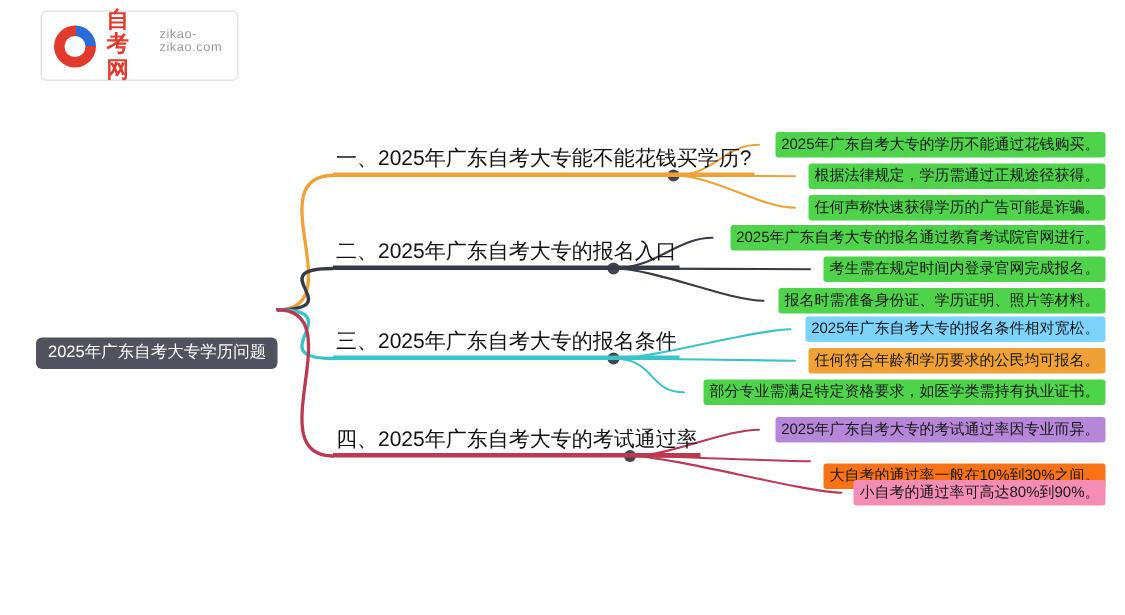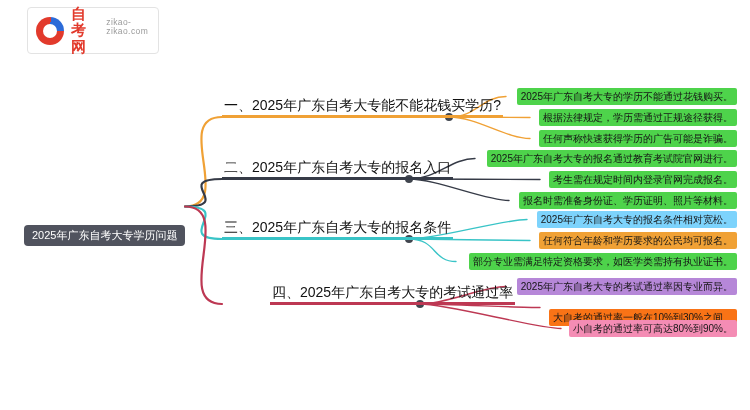--- a/index.html
+++ b/index.html
@@ -69,21 +69,21 @@
       <span class="site-name">自考网</span>
       <span class="site-url">zikao-zikao.com</span>
     </span>
   </div>
 
   <div class="root-node" style="left: 24px; top: 196px; background: rgb(80, 83, 94); margin-top: 29px;">2025年广东自考大专学历问题</div>
 
   <div class="branch-title" style="left: 222px; top: 98px; border-bottom-color: rgb(240, 161, 53);">一、2025年广东自考大专能不能花钱买学历?</div>
   <div class="branch-title" style="left: 222px; top: 160px; border-bottom-color: rgb(54, 59, 71);">二、2025年广东自考大专的报名入口</div>
   <div class="branch-title" style="left: 222px; top: 220px; border-bottom-color: rgb(57, 196, 199);">三、2025年广东自考大专的报名条件</div>
-  <div class="branch-title" style="left: 222px; top: 285px; border-bottom-color: rgb(189, 56, 83); margin-left: 48px;">四、2025年广东自考大专的考试通过率</div>
+  <div class="branch-title" style="left: 222px; top: 285px; border-bottom-color: rgb(189, 56, 83);">四、2025年广东自考大专的考试通过率</div>
 
   <div class="leaf" style="right: 13px; top: 88px; background: rgb(78, 211, 75);">2025年广东自考大专的学历不能通过花钱购买。</div>
   <div class="leaf" style="right: 13px; top: 109px; background: rgb(78, 211, 75);">根据法律规定，学历需通过正规途径获得。</div>
   <div class="leaf" style="right: 13px; top: 130px; background: rgb(78, 211, 75);">任何声称快速获得学历的广告可能是诈骗。</div>
 
   <div class="leaf" style="right: 13px; top: 150px; background: rgb(78, 211, 75);">2025年广东自考大专的报名通过教育考试院官网进行。</div>
   <div class="leaf" style="right: 13px; top: 192px; background: rgb(78, 211, 75);">报名时需准备身份证、学历证明、照片等材料。</div>
   <div class="leaf" style="right: 13px; top: 171px; background: rgb(78, 211, 75);">考生需在规定时间内登录官网完成报名。</div>
 
   <div class="leaf" style="right: 13px; top: 211px; background: #7dd3fc;">2025年广东自考大专的报名条件相对宽松。</div>

